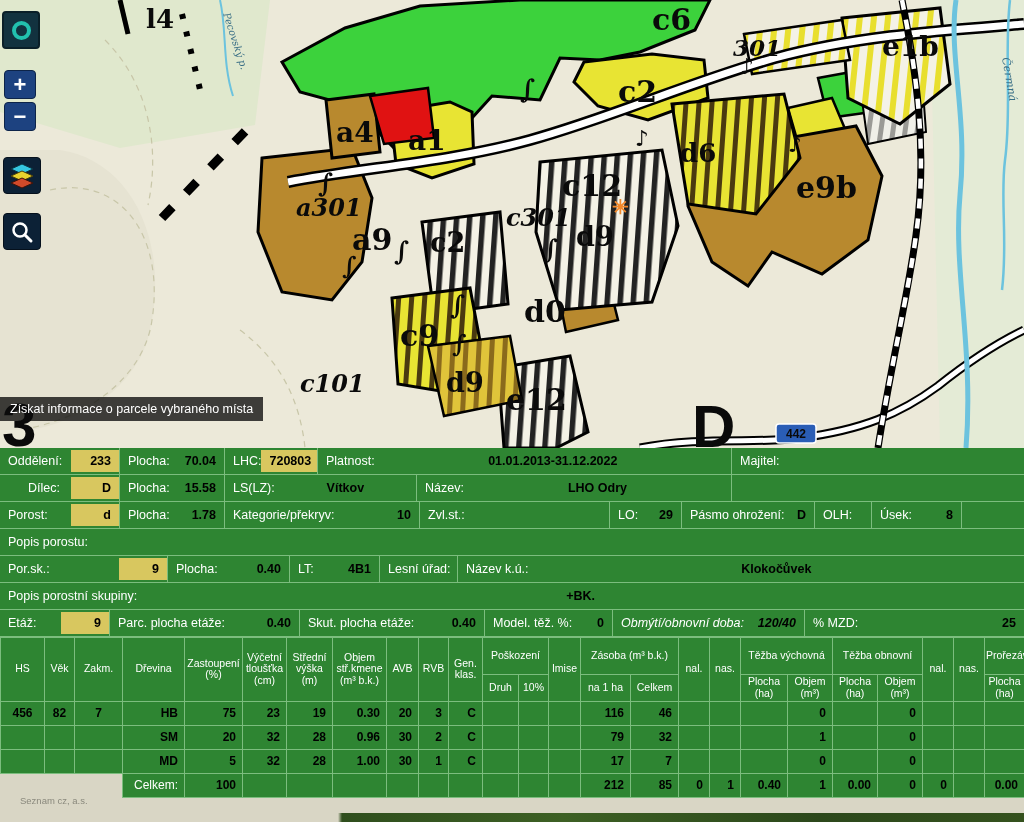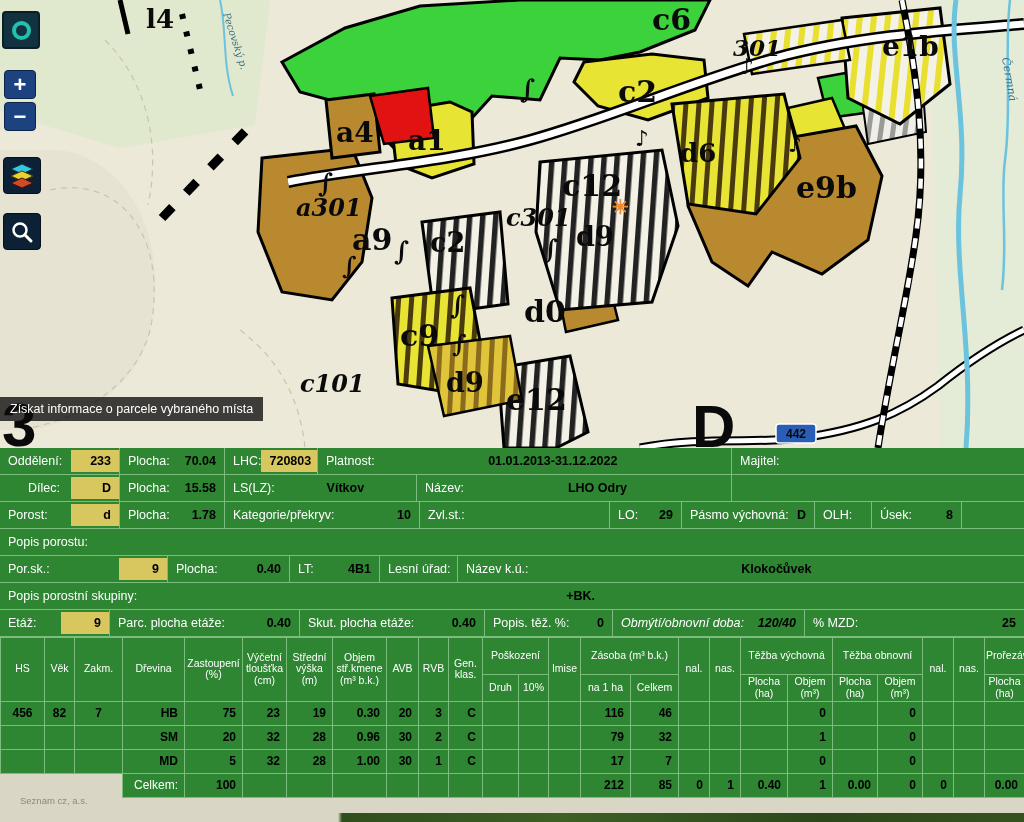--- a/index.html
+++ b/index.html
@@ -274,21 +274,21 @@
           </div>
           <div class="fld" style="flex: 0 0 190px;">
             <span class="lbl">Zvl.st.:</span>
             <span class="val l"></span>
           </div>
           <div class="fld" style="flex: 0 0 72px;">
             <span class="lbl">LO:</span>
             <span class="val r">29</span>
           </div>
           <div class="fld" style="flex: 0 0 133px;">
-            <span class="lbl">Pásmo výchovná:</span>
+            <span class="lbl">Pásmo ohrožení:</span>
             <span class="val r">D</span>
           </div>
           <div class="fld" style="flex: 0 0 57px;">
             <span class="lbl">OLH:</span>
             <span class="val r"></span>
           </div>
           <div class="fld" style="flex: 0 0 90px;">
             <span class="lbl">Úsek:</span>
             <span class="val r">8</span>
           </div>
@@ -338,21 +338,21 @@
           </div>
           <div class="fld" style="flex: 0 0 190px;">
             <span class="lbl">Parc. plocha etáže:</span>
             <span class="val r">0.40</span>
           </div>
           <div class="fld" style="flex: 0 0 185px;">
             <span class="lbl">Skut. plocha etáže:</span>
             <span class="val r">0.40</span>
           </div>
           <div class="fld" style="flex: 0 0 128px;">
-            <span class="lbl">Popis. těž. %:</span>
+            <span class="lbl">Model. těž. %:</span>
             <span class="val r">0</span>
           </div>
           <div class="fld" style="flex: 0 0 192px; font-style: italic;">
             <span class="lbl">Obmýtí/obnovní doba:</span>
             <span class="val r">120/40</span>
           </div>
           <div class="fld" style="flex: 1 1 0px;">
             <span class="lbl">% MZD:</span>
             <span class="val r">25</span>
           </div>

